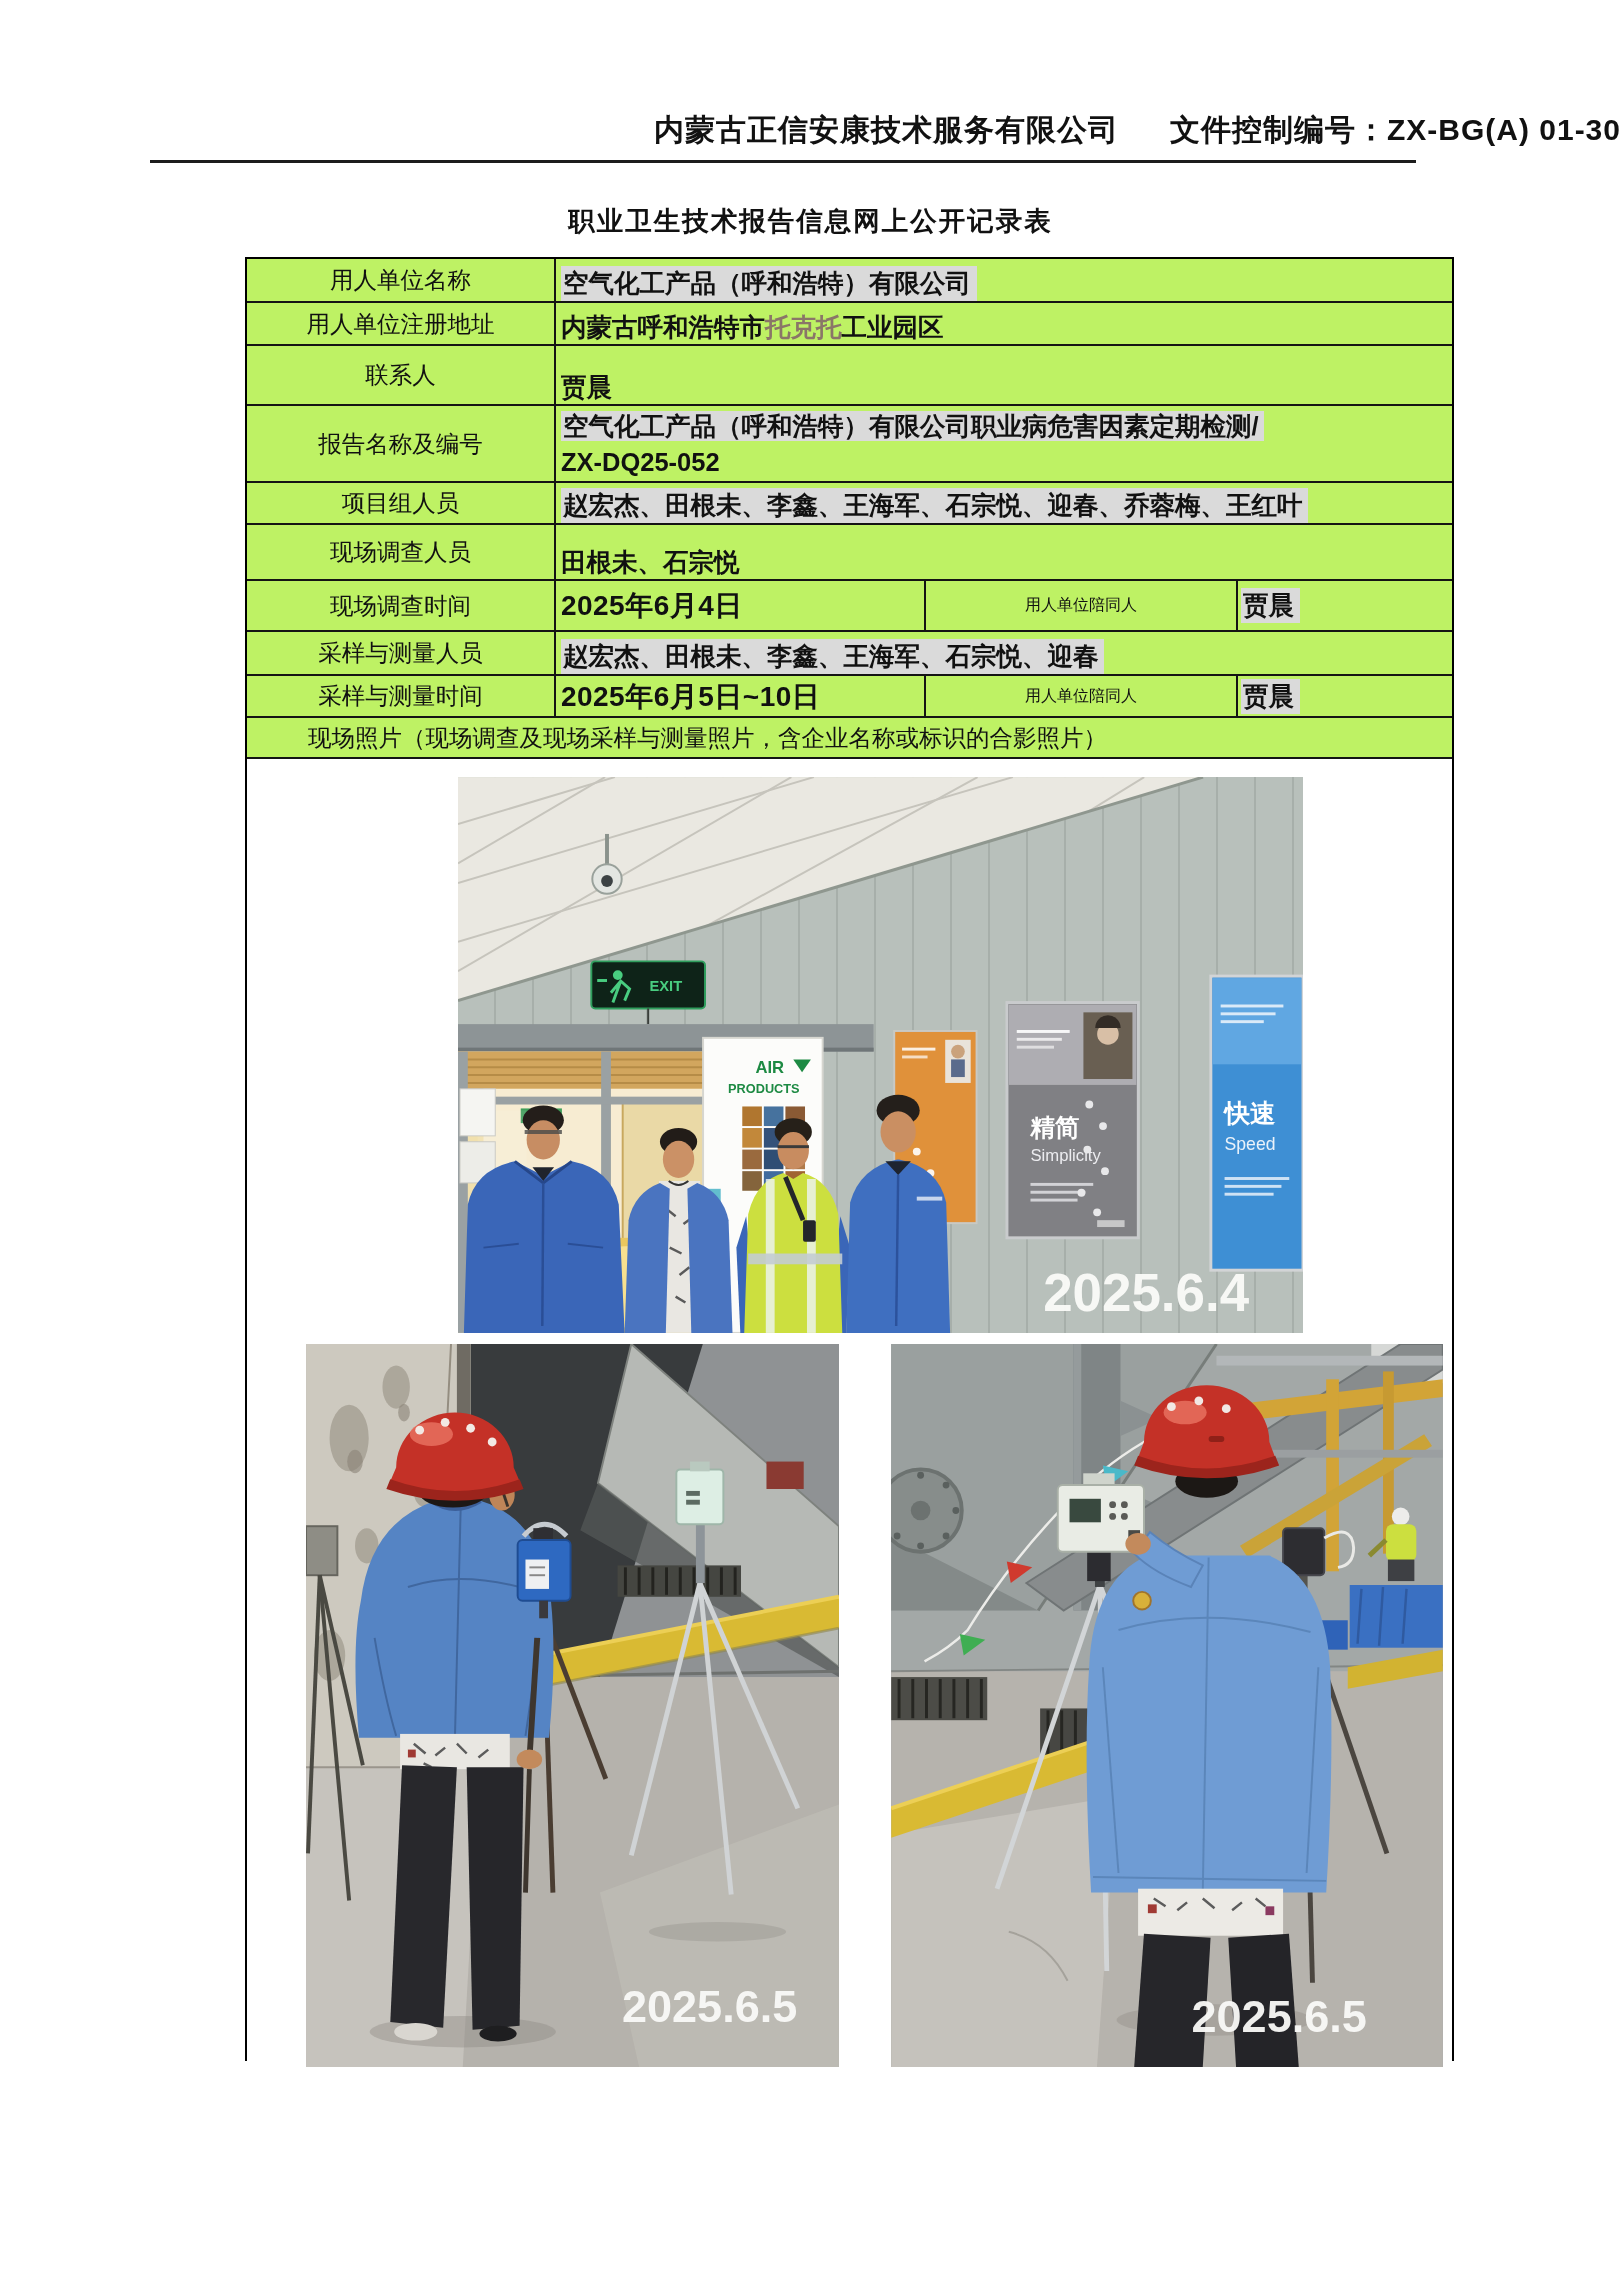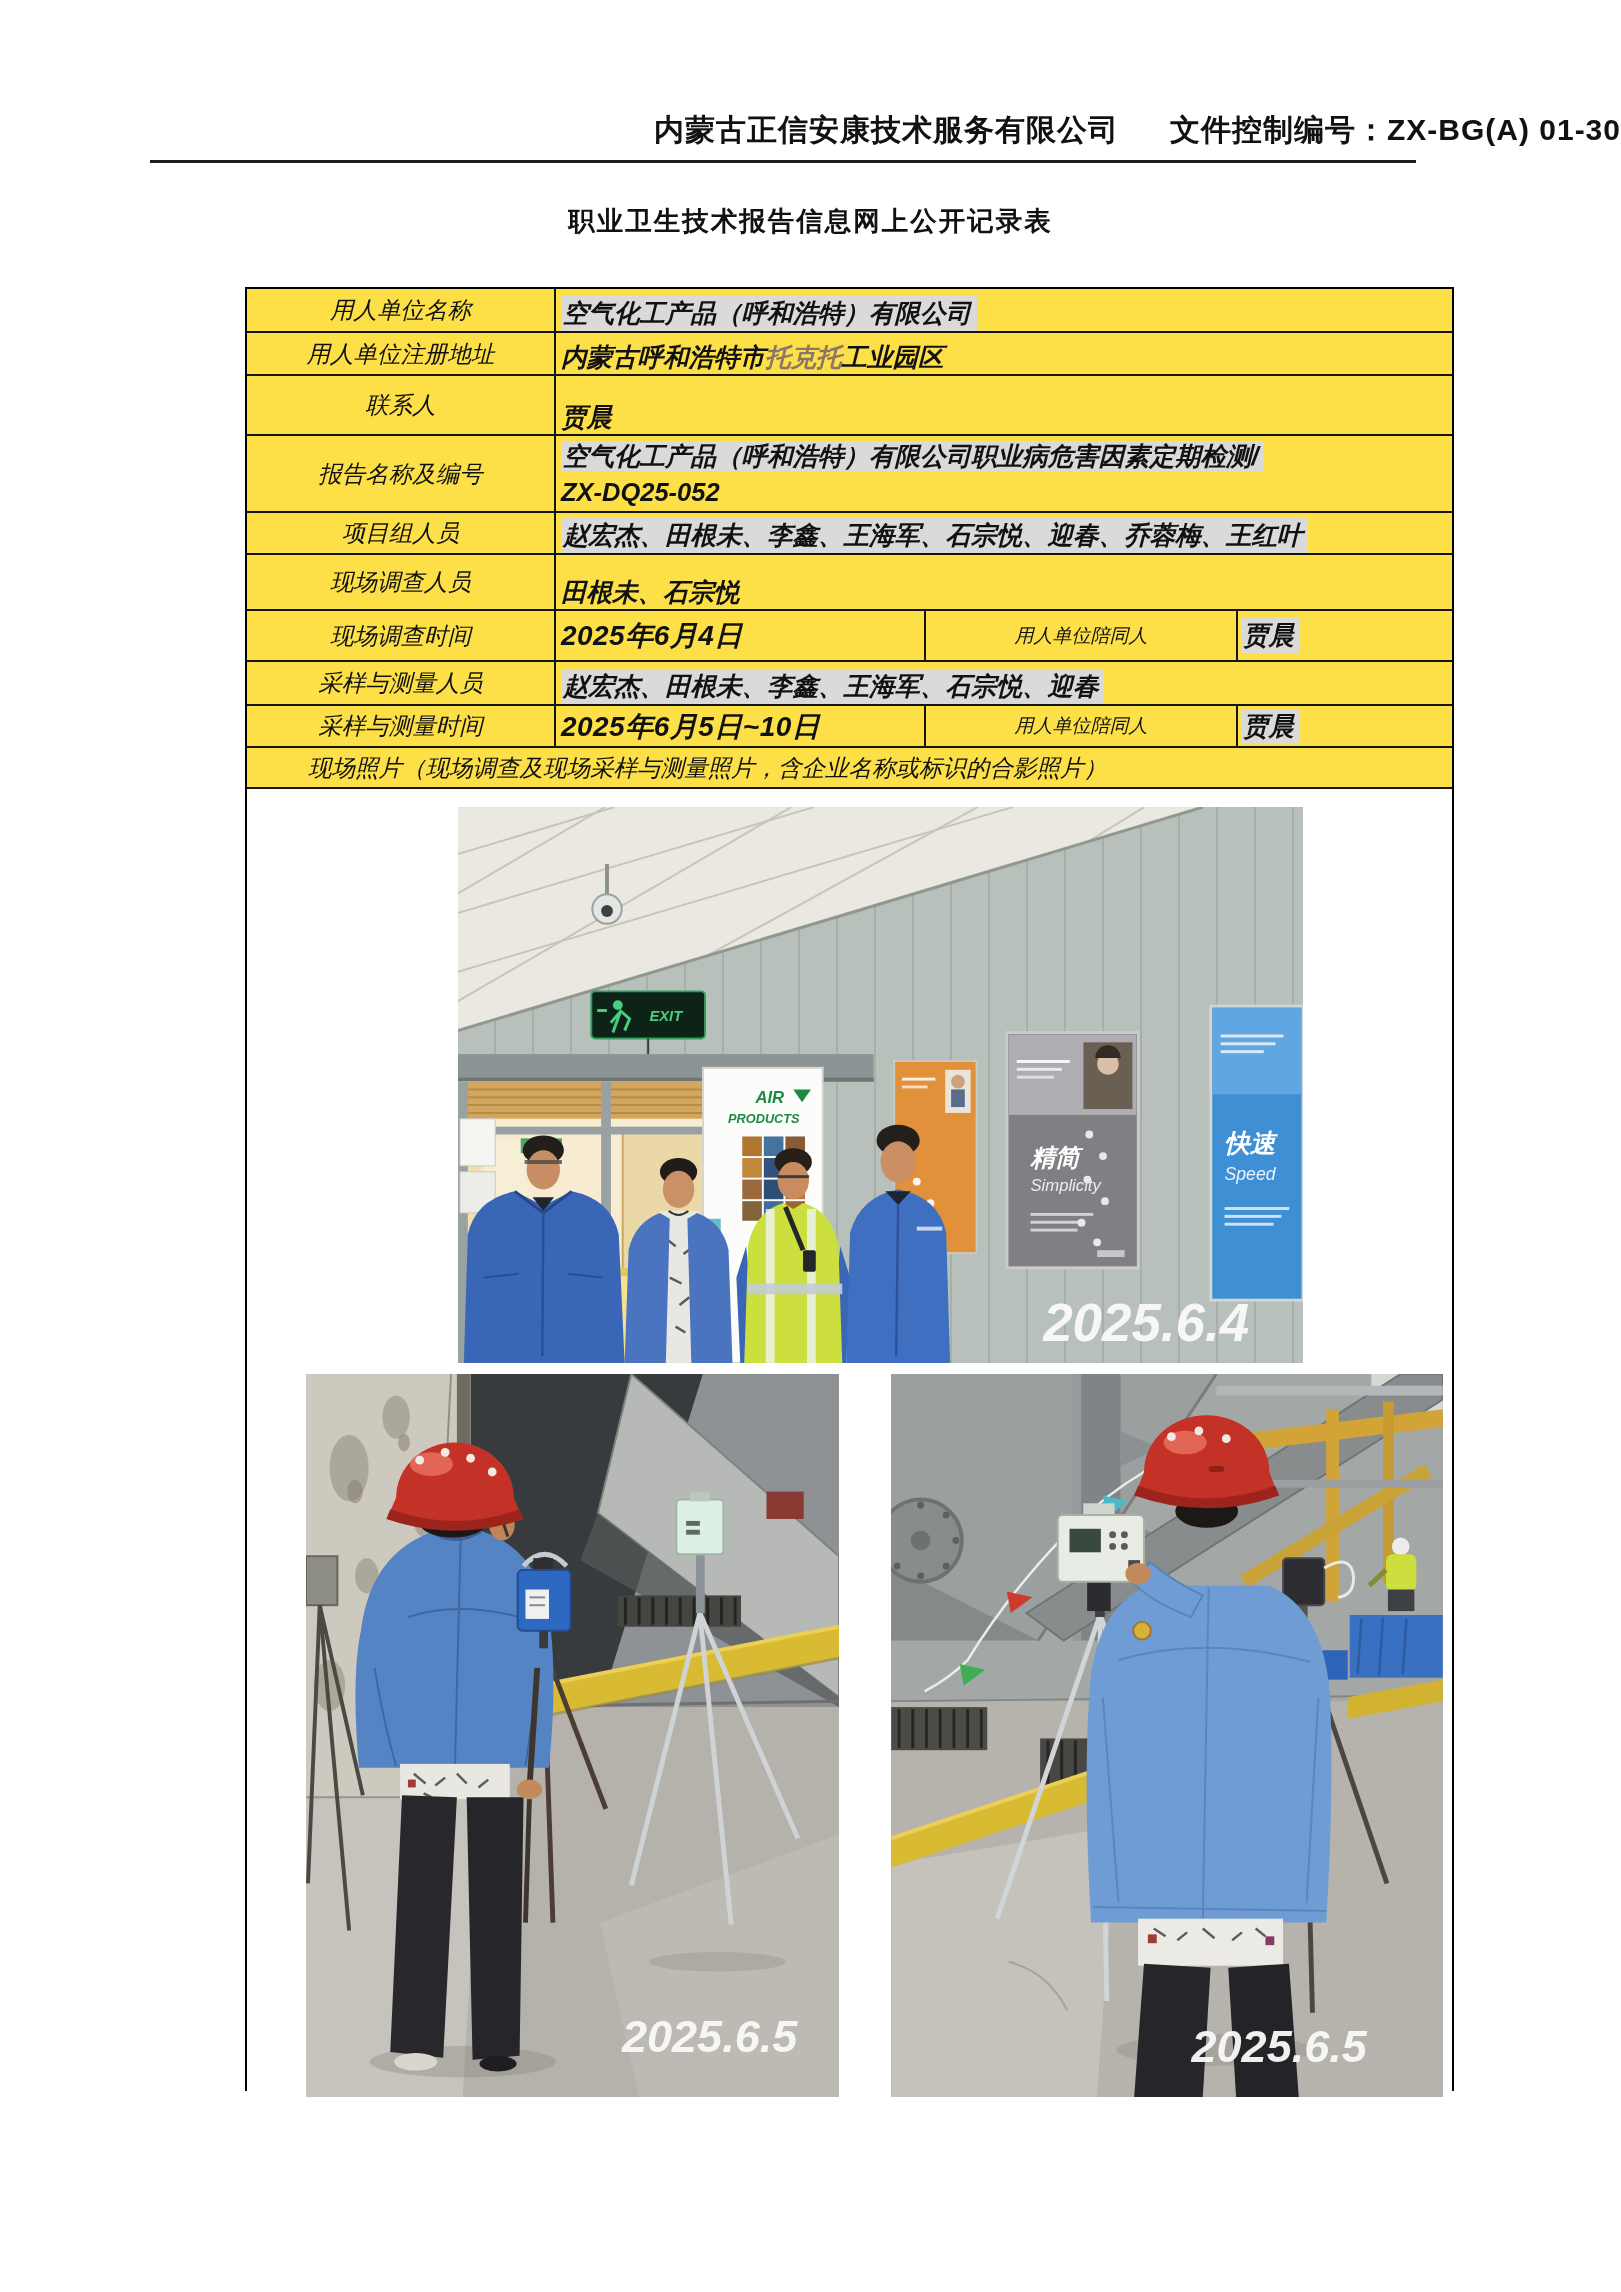--- a/index.html
+++ b/index.html
@@ -5,31 +5,31 @@
   html,body{margin:0;padding:0;background:#e8e8e8;}
   #page{position:relative;width:1621px;height:2293px;background:#ffffff;
         font-family:"Liberation Sans",sans-serif;color:#111;overflow:hidden;}
   
   .hdr{position:absolute;top:110px;left:0;width:100%;display:flex;justify-content:flex-end;
        gap:51px;font-size:30px;font-weight:bold;letter-spacing:1px;}
   .hdr-rule{position:absolute;left:150px;top:160px;width:1266px;height:2.9px;background:#1c1c1c;}
   .title{position:absolute;top:203px;left:0;width:100%;text-align:center;
          font-size:26.5px;font-weight:bold;letter-spacing:2px;}
   
-  .tbl{position:absolute;left:245px;top:287px;width:1209px;height:1804px;
-       border:2.9px solid #000;box-sizing:border-box;background:#fde047;font-style:italic;}
+  .tbl{position:absolute;left:245px;top:257px;width:1209px;height:1804px;
+       border:2.9px solid #000;box-sizing:border-box;background:#bef264;}
   .row{display:flex;box-sizing:border-box;border-bottom:2px solid #141414;}
   .c1{width:309px;box-sizing:border-box;border-right:2px solid #141414;
       display:flex;align-items:center;justify-content:center;
       font-size:23.5px;font-weight:500;text-align:center;}
   .c2{flex:1;display:flex;align-items:flex-end;padding-left:4.9px;overflow:hidden;}
   .c2t{width:370px;box-sizing:border-box;border-right:2px solid #141414;
        display:flex;align-items:center;padding-left:4.9px;}
   .c3{width:312px;box-sizing:border-box;border-right:2px solid #141414;
-      display:flex;align-items:center;justify-content:center;font-size:19px;font-weight:500;}
+      display:flex;align-items:center;justify-content:center;font-size:16px;font-weight:500;}
   .c4{flex:1;display:flex;align-items:center;padding-left:2.9px;}
   .v{font-size:25.5px;font-weight:600;line-height:33px;}
   .hl{background:#dadada;padding:1px 5.9px 1px 2px;}
   .date-v{font-size:28px;font-weight:700;letter-spacing:0.5px;}
   .addr-mid{color:#8a7668;}
   .two-line{display:block;padding-top:2px;}
   .two-line .ln{display:block;line-height:36px;font-size:25.5px;font-weight:600;}
   .cap-row{display:flex;align-items:center;box-sizing:border-box;border-bottom:2px solid #141414;}
   .cap{padding-left:61px;font-size:23.5px;font-weight:500;}
   

